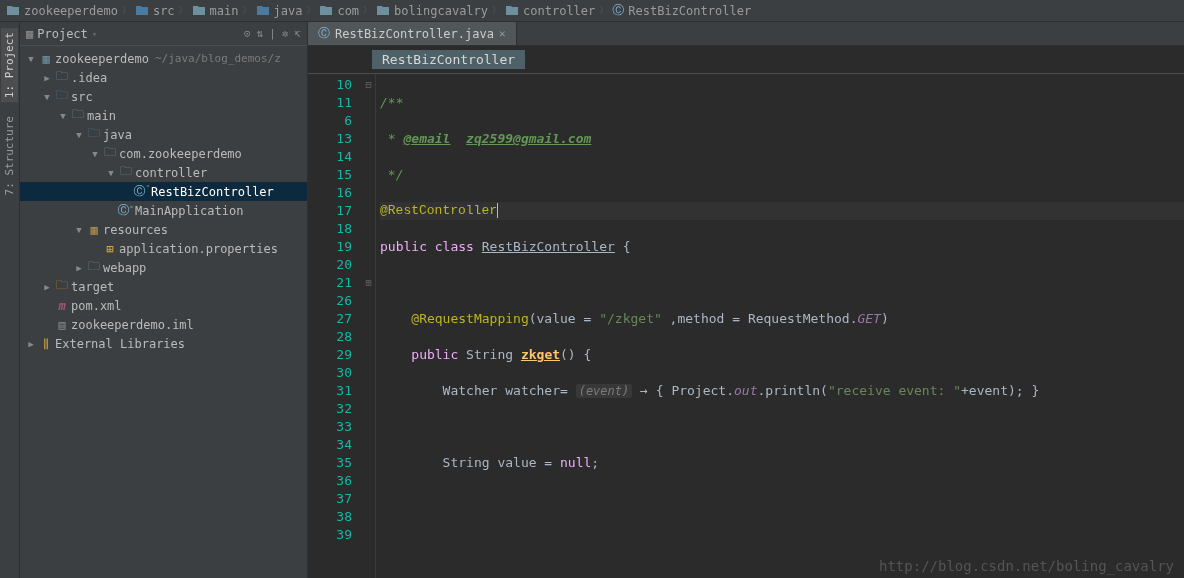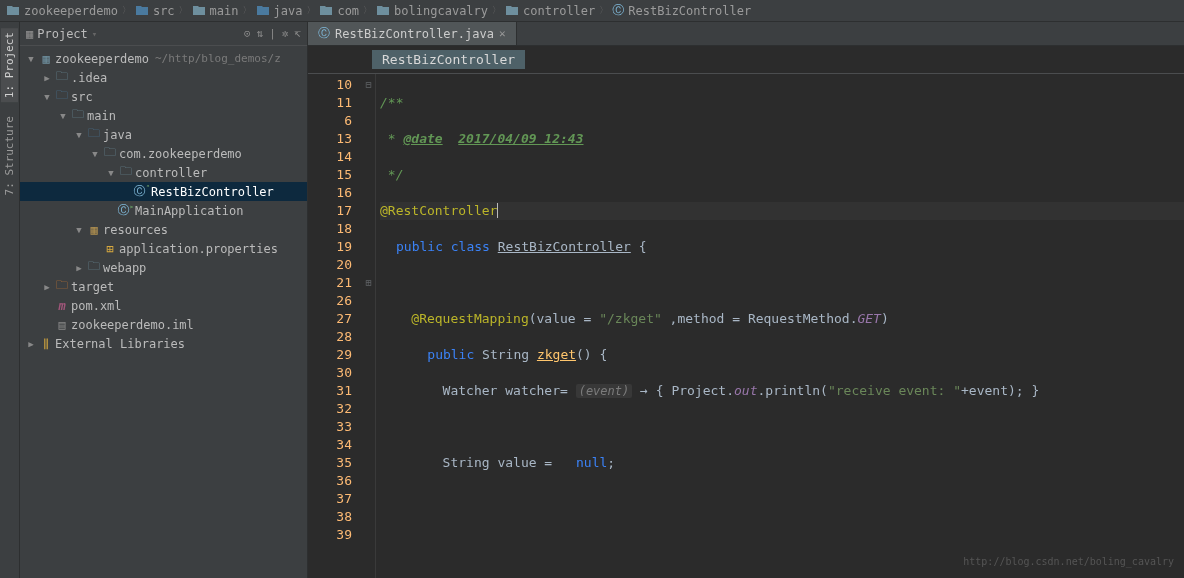--- a/index.html
+++ b/index.html
@@ -145,21 +145,21 @@
   font-family: "Menlo", monospace;
 }
 .code-wrap {
   flex: 1;
   display: flex;
   overflow: hidden;
 }
 .gutter {
   width: 54px;
   background: #2b2b2b;
-  color: #fdba74;
+  color: #14b8a6;
   text-align: right;
   padding-right: 10px;
   font-size: 13px;
   line-height: 18px;
   padding-top: 2px;
   user-select: none;
 }
 .fold-col {
   width: 14px;
   background: #2b2b2b;
@@ -177,35 +177,35 @@
   padding-top: 2px;
   padding-left: 4px;
   white-space: pre;
   overflow: hidden;
 }
 .code .ln { height: 18px; }
 .c-comment { color: #629755; font-style: italic; }
 .c-tag { color: #629755; font-style: italic; text-decoration: underline; font-weight: bold; }
 .c-tagvalue { color: #629755; font-style: italic; font-weight: bold; text-decoration: underline; }
 .c-anno { color: #bbb529; }
-.c-keyword { color: #3b82f6; margin-left: 16px; }
+.c-keyword { color: #f0abfc; }
 .c-string { color: #6a8759; }
 .c-static { color: #9876aa; font-style: italic; }
-.c-method { color: #ffc66d; }
+.c-method { color: #ffc66d; font-weight: bold; }
 .c-hint { color: #7b7b7b; font-style: italic; background: #383838; padding: 0 3px; border-radius: 2px; font-size: 12px; }
 .c-ident { color: #a9b7c6; }
 .c-underline { text-decoration: underline; }
 .c-cursor { border-right: 1px solid #bbb; }
-.c-highlight-line { background: #323232; display: block; }
+.c-highlight-line { background: #323232; display: block; font-family: Liberation Mono, monospace; }
 .watermark {
   position: absolute;
-  bottom: 11px;
+  bottom: 4px;
   right: 10px;
   color: #555;
-  font-size: 10px;
+  font-size: 14px;
 }
 </style>
 </head>
 <body>
 
 <div class="breadcrumbs">
   <span class="crumb">
     <span class="folder-ic">
         <svg viewBox="0 0 14 11">
           <path fill="#6e8f9e" d="M1 1h5l1 1h6v8H1z"></path>
@@ -296,21 +296,21 @@
         <span>↸</span>
       </div>
     </div>
     <div class="tree" id="tree">
         <div class="tree-row indent-0">
           <span class="arrow">▼</span>
           <span class="ic">
             <span style="color:#6e8f9e">▦</span>
           </span>
           <span class="label">zookeeperdemo</span>
-          <span class="dim">~/http/blog_demos/z</span>
+          <span class="dim">~/java/blog_demos/z</span>
         </div>
         <div class="tree-row indent-1">
           <span class="arrow">▶</span>
           <span class="ic">
             <span class="ic-folder">🗀</span>
           </span>
           <span class="label">.idea</span>
         </div>
         <div class="tree-row indent-1">
           <span class="arrow">▼</span>
@@ -478,21 +478,21 @@
           <div></div>
           <div></div>
           <div></div>
           <div></div>
           <div></div>
           <div></div>
           <div></div>
         </div>
       <div class="code" id="code">
 <div class="ln"><span class="c-comment">/**</span></div>
-<div class="ln"><span class="c-comment"> * </span><span class="c-tag">@date</span><span class="c-comment">  </span><span class="c-tagvalue">2017/04/09 12:43</span></div>
+<div class="ln"><span class="c-comment"> * </span><span class="c-tag">@email</span><span class="c-comment">  </span><span class="c-tagvalue">zq2599@gmail.com</span></div>
 <div class="ln"><span class="c-comment"> */</span></div>
 <div class="ln c-highlight-line"><span class="c-anno">@RestController</span><span class="c-cursor"></span></div>
 <div class="ln"><span class="c-keyword">public class </span><span class="c-ident c-underline">RestBizController</span><span class="c-ident"> {</span></div>
 <div class="ln"></div>
 <div class="ln"><span class="c-ident">    </span><span class="c-anno">@RequestMapping</span><span class="c-ident">(value = </span><span class="c-string">"/zkget"</span><span class="c-ident"> ,method = RequestMethod.</span><span class="c-static">GET</span><span class="c-ident">)</span></div>
 <div class="ln"><span class="c-ident">    </span><span class="c-keyword">public </span><span class="c-ident">String </span><span class="c-method c-underline">zkget</span><span class="c-ident">() {</span></div>
 <div class="ln"><span class="c-ident">        Watcher watcher= </span><span class="c-hint">(event)</span><span class="c-ident"> → { Project.</span><span class="c-static">out</span><span class="c-ident">.println(</span><span class="c-string">"receive event: "</span><span class="c-ident">+event); }</span></div>
 <div class="ln"></div>
 <div class="ln"><span class="c-ident">        String value = </span><span class="c-keyword">null</span><span class="c-ident">;</span></div>
 

